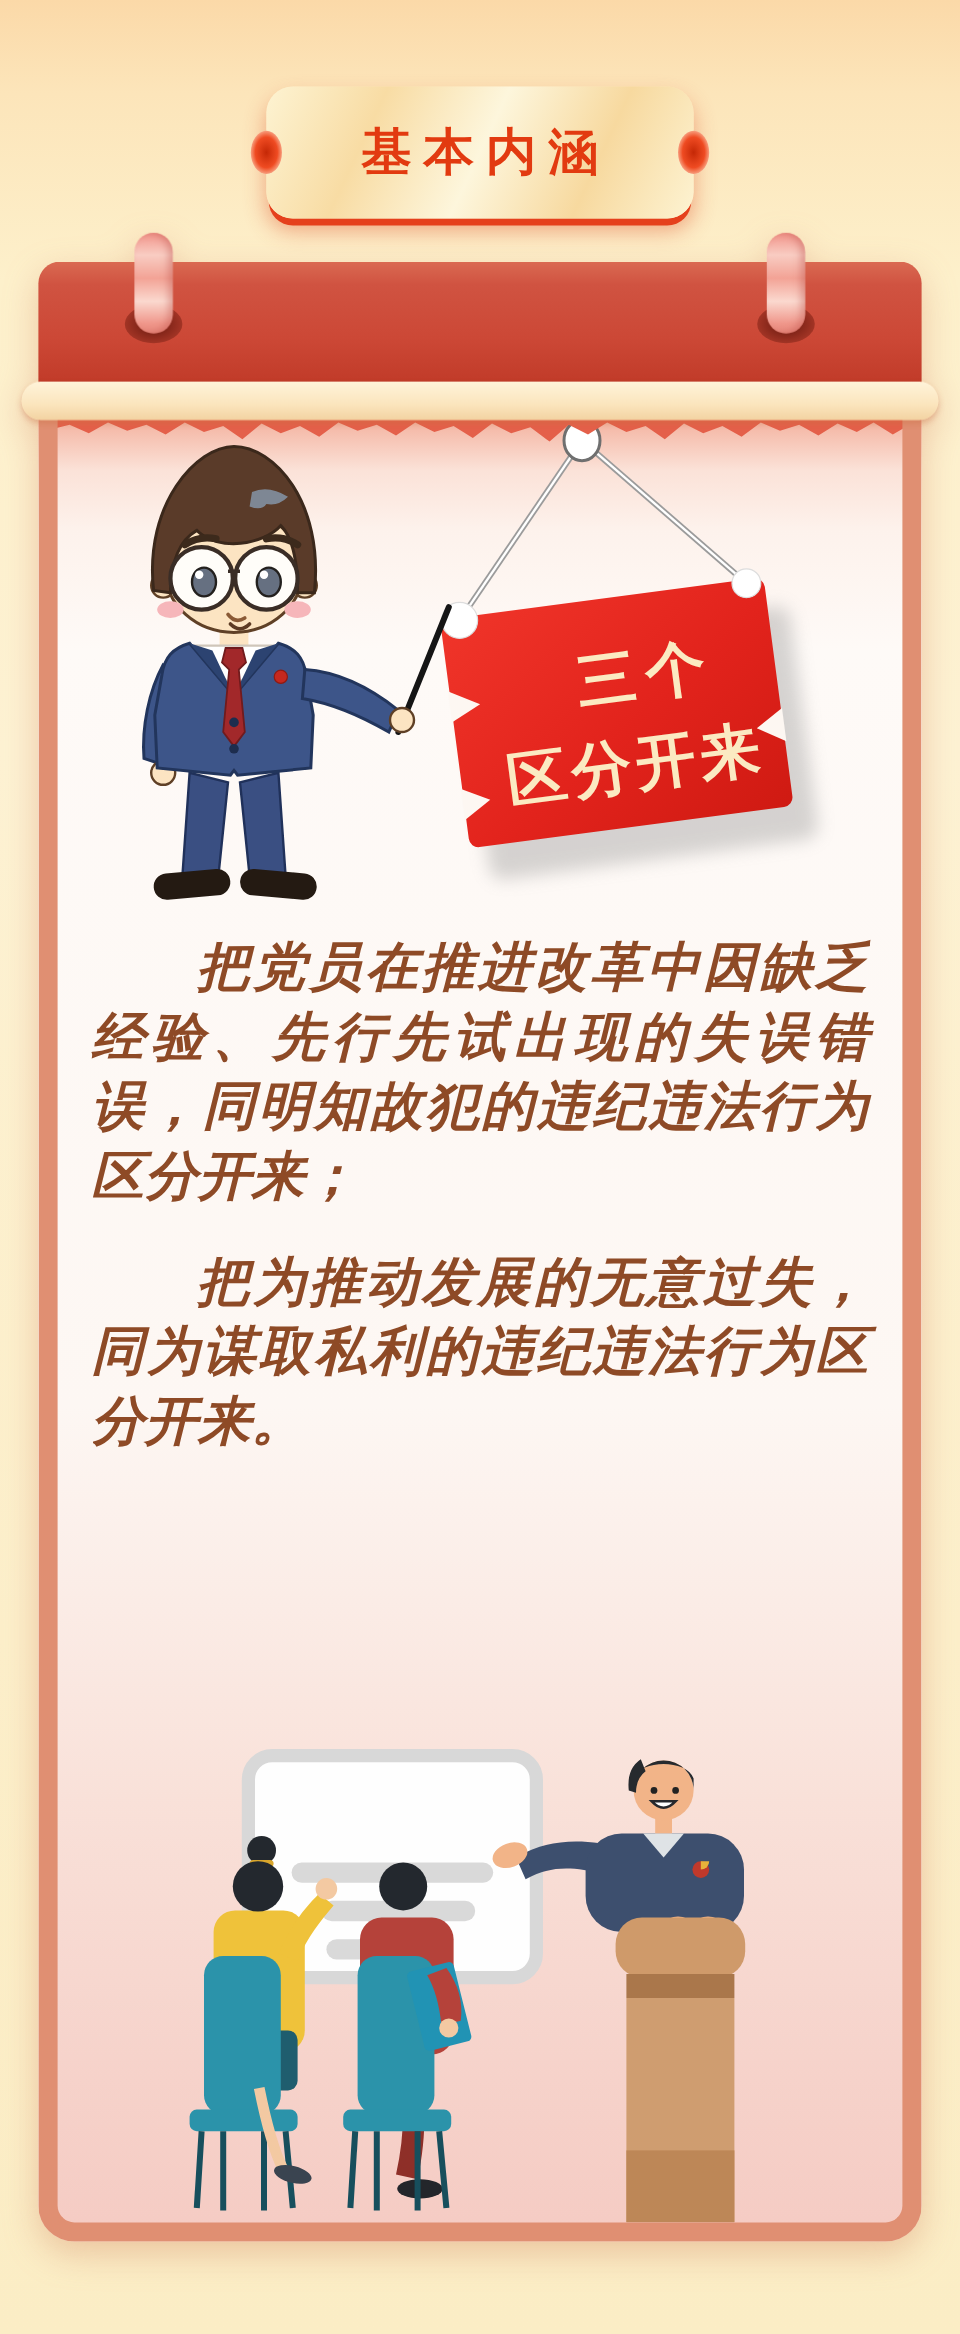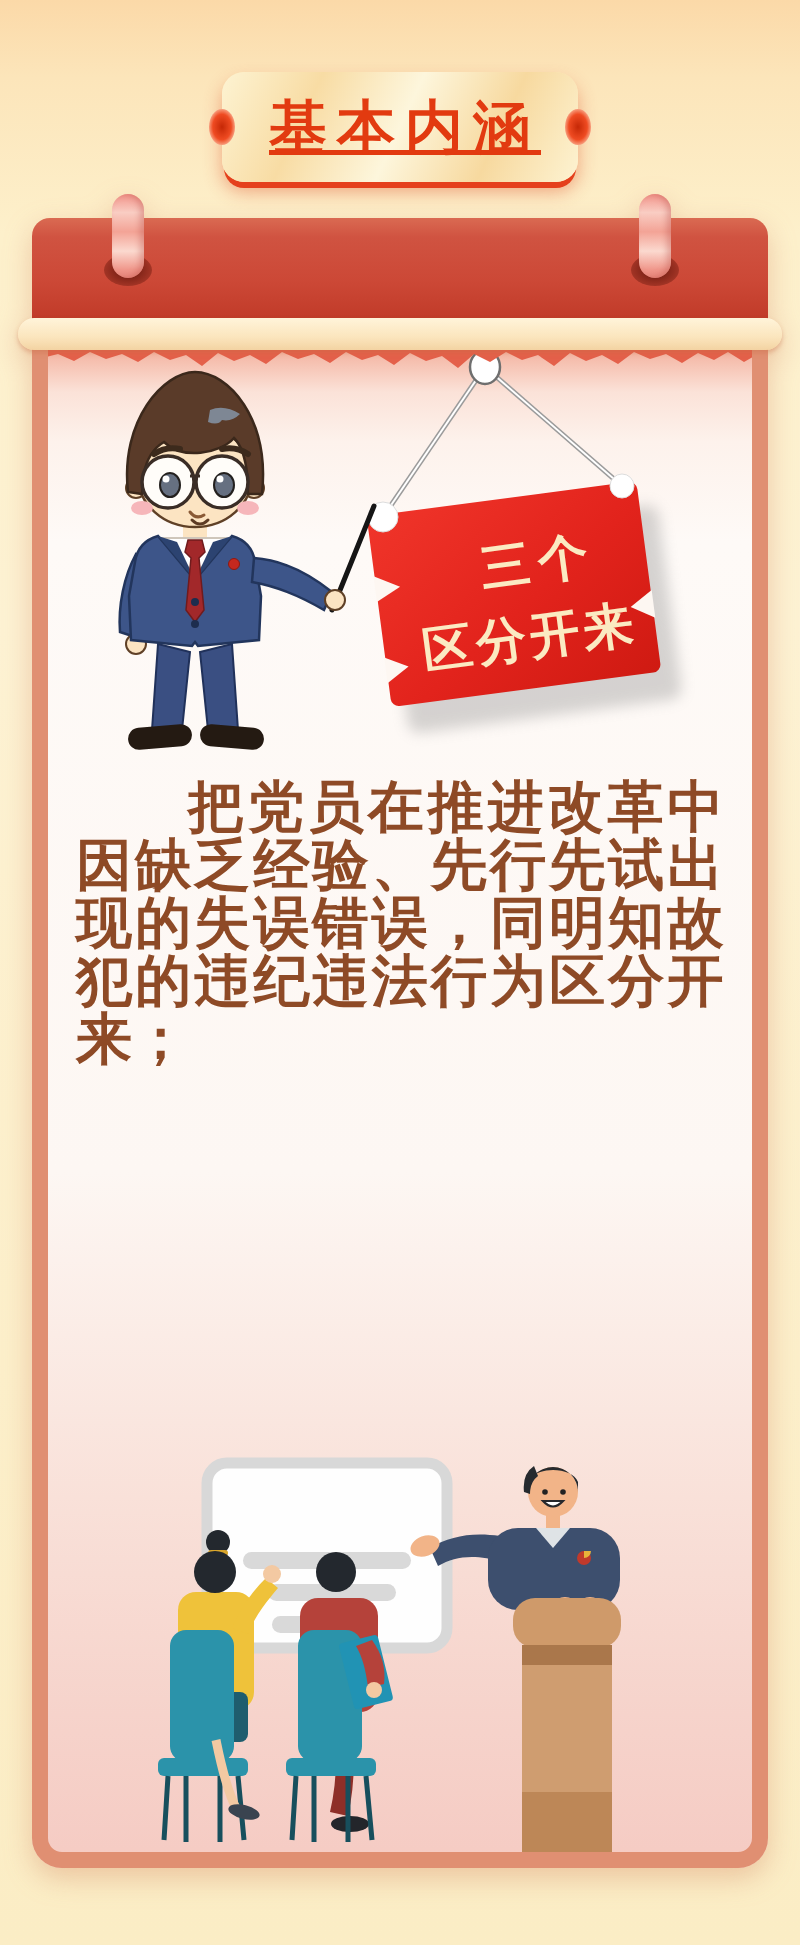--- a/index.html
+++ b/index.html
@@ -8,21 +8,21 @@
     background:linear-gradient(180deg,#fbd9a8 0%,#fce5ba 4%,#fdf0cb 12%,#fdf2d3 32%,#fcefca 70%,#fbedc5 100%);
     font-family:"Liberation Sans","DejaVu Sans",sans-serif;
   }
   
   .plaque{
     position:absolute;left:222px;top:72px;width:356px;height:110px;border-radius:22px;
     background:linear-gradient(115deg,#fdf3d2 0%,#f8dca4 25%,#fdf6dc 50%,#f7d99f 75%,#fdf3d2 100%);
     box-shadow:0 8px 0 -2px #e5401c,0 10px 18px rgba(224,80,40,.45);
     display:flex;align-items:center;justify-content:center;z-index:6;
   }
-  .plaque h1{margin:0;font-size:58px;font-weight:900;color:#e23a10;letter-spacing:10px;text-indent:10px;line-height:1;text-decoration:underline;}
+  .plaque h1{margin:0;font-size:42px;font-weight:900;color:#e23a10;letter-spacing:10px;text-indent:10px;line-height:1;}
   .notch{position:absolute;top:50%;width:26px;height:36px;transform:translateY(-50%);border-radius:50%;
     background:radial-gradient(ellipse at center,#c52806 0%,#ef4b22 50%,#f8a383 72%,rgba(248,163,131,0) 74%);}
   .notch.left{left:-13px}.notch.right{right:-13px}
   
   .calendar{position:absolute;left:32px;top:218px;width:736px;height:1650px;z-index:2;
     filter:drop-shadow(0 10px 14px rgba(205,120,85,.35));}
   .cal-header{position:absolute;top:0;left:0;width:736px;height:106px;border-radius:18px 18px 0 0;z-index:2;
     background:linear-gradient(180deg,#da6a52 0%,#d05341 18%,#cc4836 60%,#c23c2a 92%,#b23524 100%);}
   .pin-hole{position:absolute;width:48px;height:32px;border-radius:50%;top:36px;z-index:3;
     background:radial-gradient(#7e2317 30%,#a23425 70%,#b5402e 100%);}
@@ -38,22 +38,22 @@
   .cal-frame{position:absolute;top:104px;left:0;width:736px;height:1546px;box-sizing:border-box;z-index:5;
     border:16px solid #e08f72;border-top:none;border-radius:0 0 30px 30px;pointer-events:none;}
   .torn-strip{position:absolute;left:-14px;top:100px;width:764px;height:32px;border-radius:16px;z-index:6;
     background:linear-gradient(180deg,#fff4da,#fbe5bd 60%,#f3d3a2);
     box-shadow:0 3px 5px rgba(200,110,70,.4);}
   .torn-edge{position:absolute;left:10px;top:128px;width:716px;height:30px;z-index:4;}
   
   .scene-top{position:absolute;left:0;top:130px;width:736px;height:420px;z-index:3;}
   .paragraphs{position:absolute;left:44px;top:560px;width:648px;z-index:3;
     font-family:"Liberation Serif","DejaVu Serif",serif;color:#8e4a26;}
-  .paragraphs p{margin:0 0 30px 0;font-size:56px;line-height:58px;font-weight:700;
-    text-align:justify;text-indent:2em;letter-spacing:0.5px;}
+  .paragraphs p{margin:0 0 30px 0;font-size:44px;line-height:58px;font-weight:700;
+    text-align:justify;text-indent:2em;letter-spacing:0.5px;font-style:italic;}
   .scene-bottom{position:absolute;left:88px;top:1222px;width:600px;height:412px;z-index:3;}
 </style>
 </head>
 <body>
 
 <div class="page">
 
   <div class="plaque">
     <span class="notch left"></span>
     <span class="notch right"></span>
@@ -145,20 +145,21 @@
         <circle cx="188" cy="131" r="3.5" fill="#ffffff"></circle>
         <ellipse cx="110" cy="160" rx="11" ry="7" fill="#f6b6ba"></ellipse>
         <ellipse cx="216" cy="160" rx="11" ry="7" fill="#f6b6ba"></ellipse>
         <path d="M158,164 q6,8 14,3" stroke="#8a5a36" stroke-width="3" fill="none" stroke-linecap="round"></path>
         <path d="M160,172 q8,8 16,0" stroke="#5d3b24" stroke-width="3" fill="none" stroke-linecap="round"></path>
       </g>
     </svg>
 
     <div class="paragraphs">
       <p>把党员在推进改革中因缺乏经验、先行先试出现的失误错误，同明知故犯的违纪违法行为区分开来；</p>
+      <p>把为推动发展的无意过失，同为谋取私利的违纪违法行为区分开来。</p>
     </div>
 
     <svg class="scene-bottom" viewBox="0 0 600 412">
 
       <g>
         <rect x="87" y="23" width="240" height="185" rx="20" fill="#fefefe" stroke="#d8d8d8" stroke-width="11"></rect>
         <rect x="123" y="112" width="168" height="17" rx="8.5" fill="#d9d9d9"></rect>
         <rect x="148" y="144" width="128" height="17" rx="8.5" fill="#d9d9d9"></rect>
         <rect x="152" y="176" width="58" height="17" rx="8.5" fill="#d9d9d9"></rect>
       </g>

